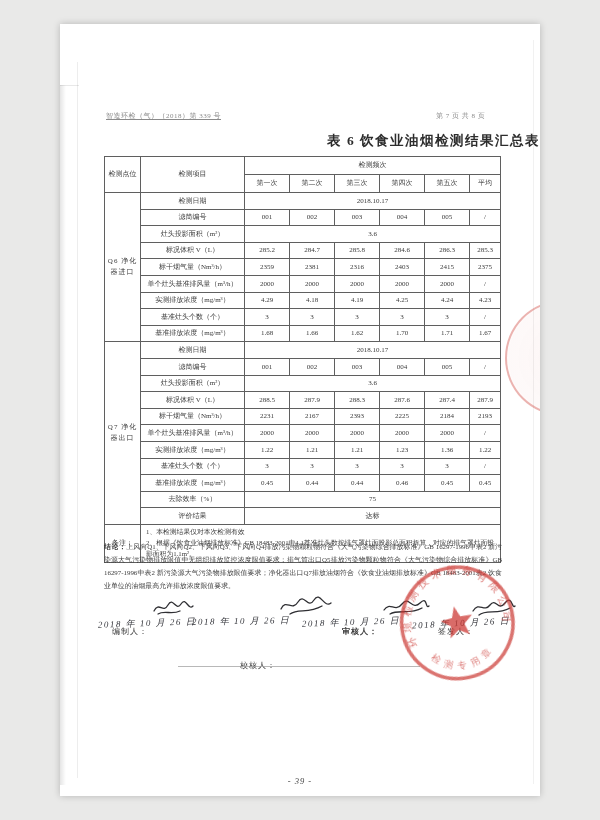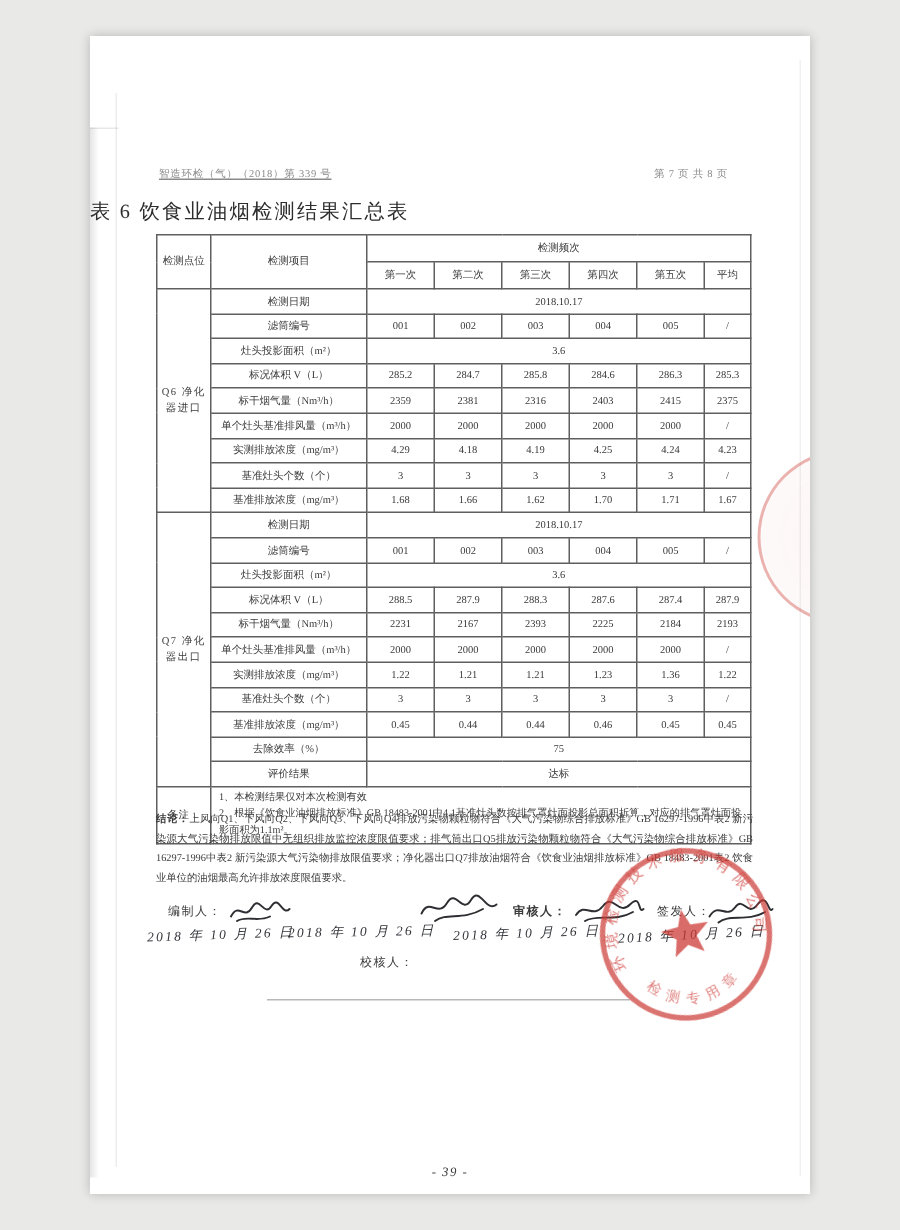--- a/index.html
+++ b/index.html
@@ -9,35 +9,35 @@
         box-shadow:0 0 7px rgba(0,0,0,.22);}
   .page-clip{position:absolute;left:60px;top:24px;width:480px;height:772px;overflow:hidden;pointer-events:none;}
   .scan-line-v1{position:absolute;left:77px;top:62px;width:1px;height:716px;background:rgba(0,0,0,.07);}
   .scan-line-v2{position:absolute;left:533px;top:40px;width:1px;height:744px;background:rgba(0,0,0,.055);}
   .scan-line-h1{position:absolute;left:60px;top:85px;width:19px;height:1px;background:rgba(0,0,0,.09);}
   .scan-edge{position:absolute;left:60px;top:85px;width:6px;height:700px;
              background:linear-gradient(to right,rgba(0,0,0,.10),rgba(0,0,0,0));}
   .hdr{position:absolute;top:111px;font-size:7px;color:#8a8a8a;letter-spacing:.5px;}
   .hdr-left{left:106px;text-decoration:underline;}
   .hdr-right{left:436px;}
-  .doc-title{position:absolute;left:60px;top:132px;width:480px;text-align:left;
-             font-size:13.5px;font-weight:normal;color:#2d2d2d;letter-spacing:1.5px;}
+  .doc-title{position:absolute;left:60px;top:132px;width:480px;text-align:right;
+             font-size:13.5px;font-weight:bold;color:#2d2d2d;letter-spacing:1.5px;}
   table#report-table{position:absolute;left:104px;top:156px;width:396px;border-collapse:collapse;
         table-layout:fixed;font-size:7px;color:#3b3b3b;border:1.2px solid #4c4c4c;}
   #report-table td,#report-table th{border:0.8px solid #5f5f5f;text-align:center;vertical-align:middle;
         padding:1px 2px;height:13.6px;line-height:1.18;font-weight:normal;overflow:hidden;}
   #report-table thead th{height:15px;}
   #report-table .pt{width:36px;}
   #report-table .point-cell{font-size:7px;letter-spacing:1px;line-height:1.6;font-family:Liberation Serif, serif;}
   #report-table .label-cell{text-align:center;}
   #report-table .notes-cell{text-align:left;padding:2px 5px;line-height:1.6;font-size:6.8px;}
   .conclusion{position:absolute;left:104px;top:540px;width:398px;font-size:6.9px;line-height:13px;
               color:#3b3b3b;text-align:justify;}
   .conclusion b{letter-spacing:.5px;}
-  .sig-label{position:absolute;font-size:8px;color:#3b3b3b;letter-spacing:1px;}
+  .sig-label{position:absolute;font-size:8px;color:#3b3b3b;letter-spacing:1px;margin-top:24px;}
   .sig-scribble{position:absolute;}
   .sig-scribble path{fill:none;stroke:#2f2f33;stroke-width:1.3;stroke-linecap:round;}
   .hand-date{position:absolute;font-size:9px;color:#33343a;font-style:italic;letter-spacing:1.5px;
              transform:rotate(-2deg);white-space:nowrap;}
   .sig-rule{position:absolute;left:178px;top:666px;width:242px;height:1px;background:#9a9a9a;opacity:.7;}
   .footer-page{position:absolute;left:60px;top:776px;width:480px;text-align:center;
                font-size:8.5px;color:#3b3b3b;letter-spacing:1px;font-style:italic;}
   .stamp-main{position:absolute;left:395px;top:563px;width:126px;height:126px;
               transform:rotate(-12deg);filter:blur(.3px);opacity:.88;}
   .edge-stamp{position:absolute;left:445px;top:276px;width:112px;height:112px;border-radius:50%;

